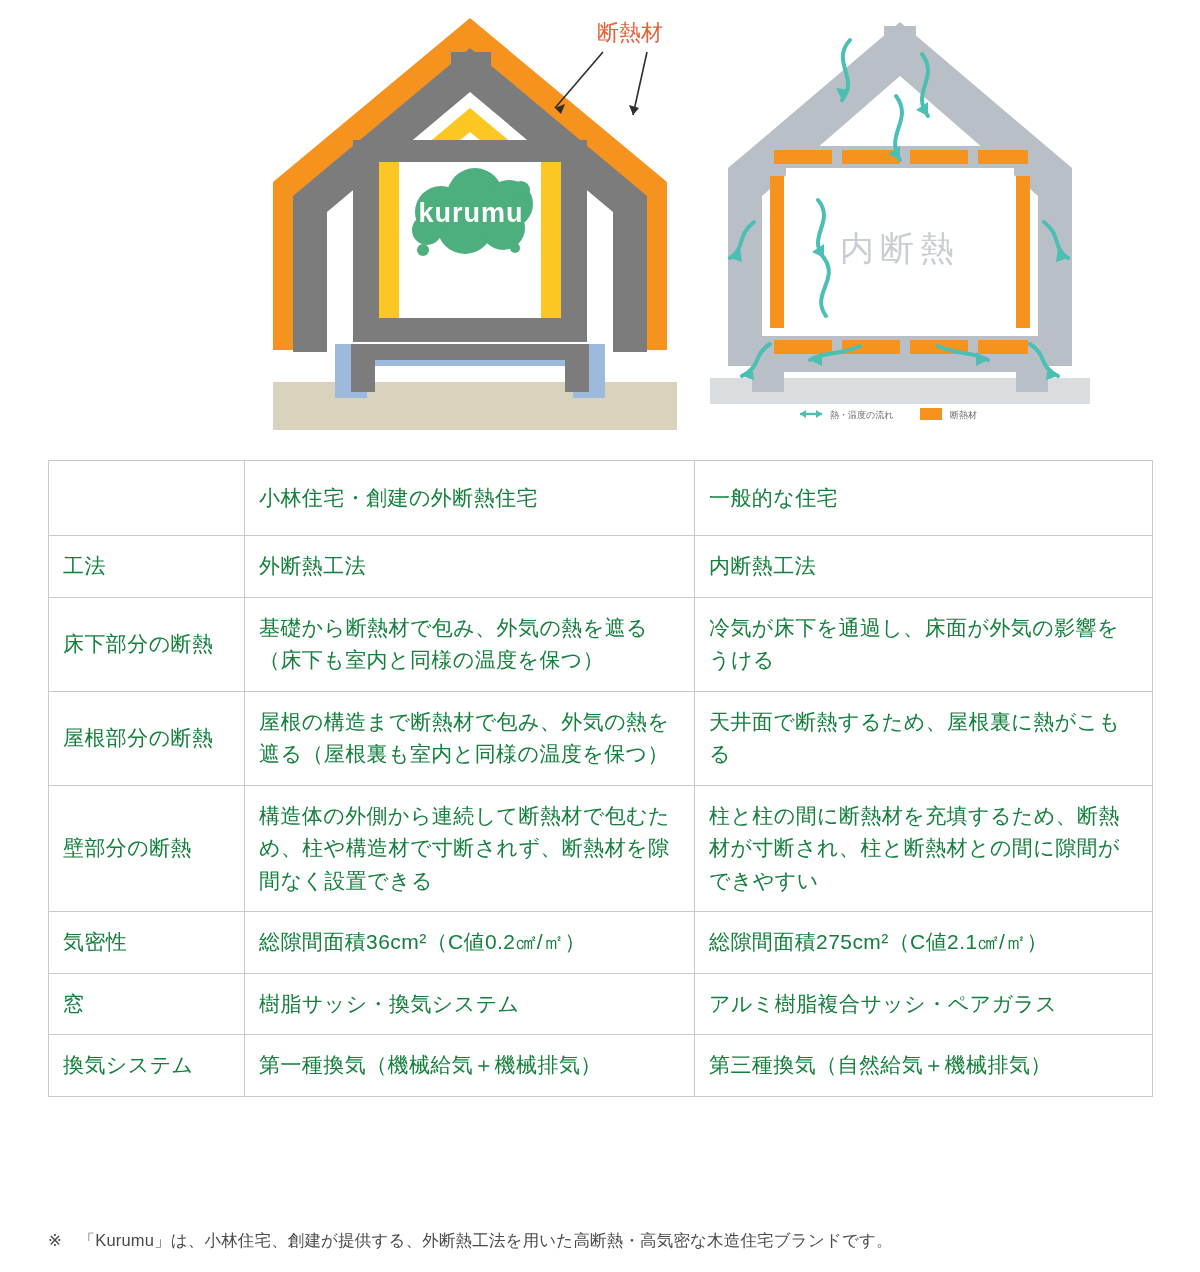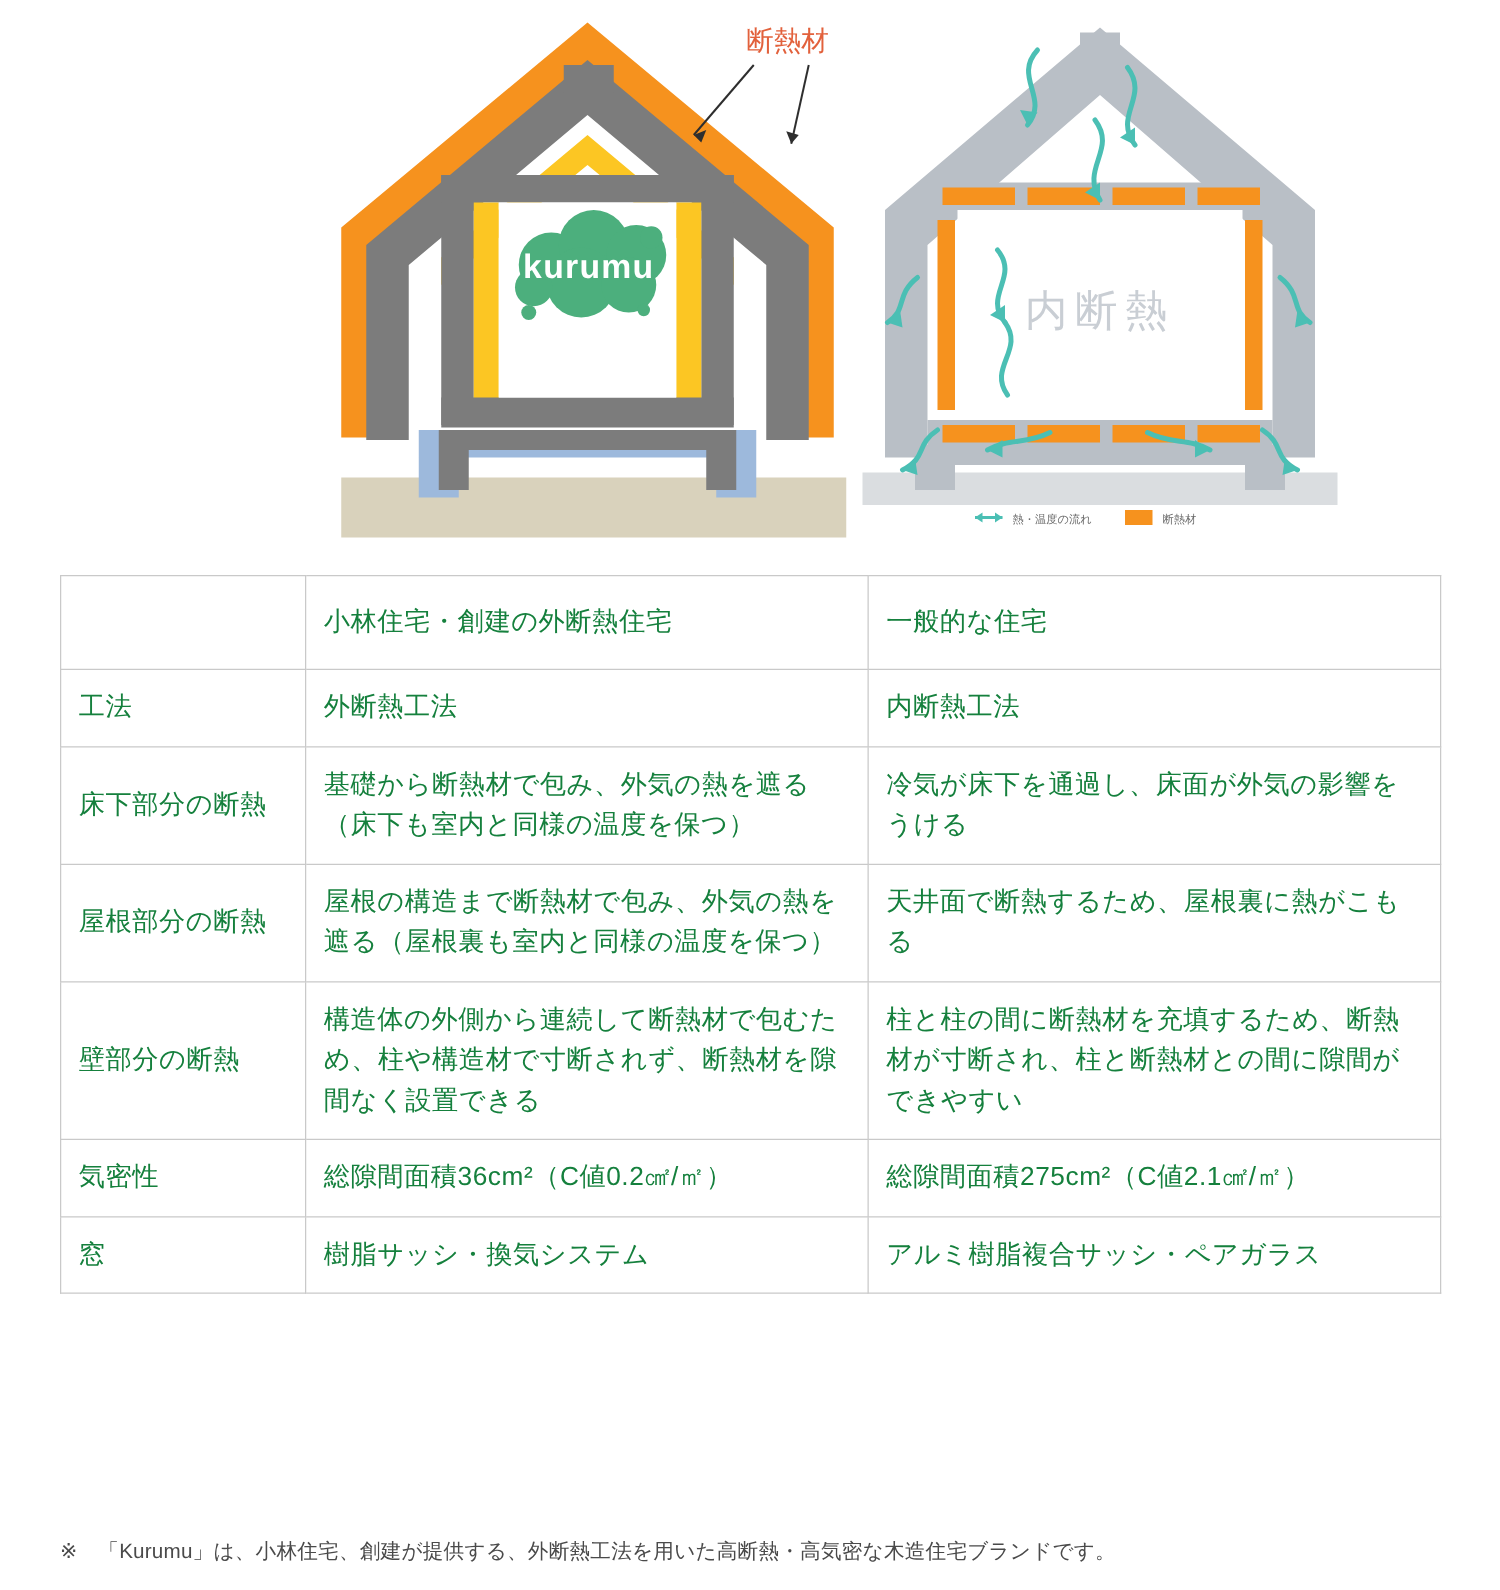--- a/index.html
+++ b/index.html
@@ -14,21 +14,21 @@
   .illustrations{
     position:relative;
     width:1200px;
     height:455px;
   }
   .illo{
     position:absolute;
     top:0;
   }
   .illo-left{left:255px;width:440px;height:455px;}
-  .illo-right{left:680px;width:400px;height:455px;}
+  .illo-right{left:700px;width:400px;height:455px;}
 
   
   .cmp-table{
     position:absolute;
     left:48px;
     top:460px;
     width:1104px;
     border-collapse:collapse;
     table-layout:fixed;
   }
@@ -213,16 +213,21 @@
     <tr>
       <td>気密性</td>
       <td>総隙間面積36cm²（C値0.2㎠/㎡）</td>
       <td>総隙間面積275cm²（C値2.1㎠/㎡）</td>
     </tr>
     <tr>
       <td>窓</td>
       <td>樹脂サッシ・換気システム</td>
       <td>アルミ樹脂複合サッシ・ペアガラス</td>
     </tr>
+    <tr>
+      <td>換気システム</td>
+      <td>第一種換気（機械給気＋機械排気）</td>
+      <td>第三種換気（自然給気＋機械排気）</td>
+    </tr>
   </tbody>
 </table>
 
 <div class="note">※　「Kurumu」は、小林住宅、創建が提供する、外断熱工法を用いた高断熱・高気密な木造住宅ブランドです。</div>
 
 </body></html>

